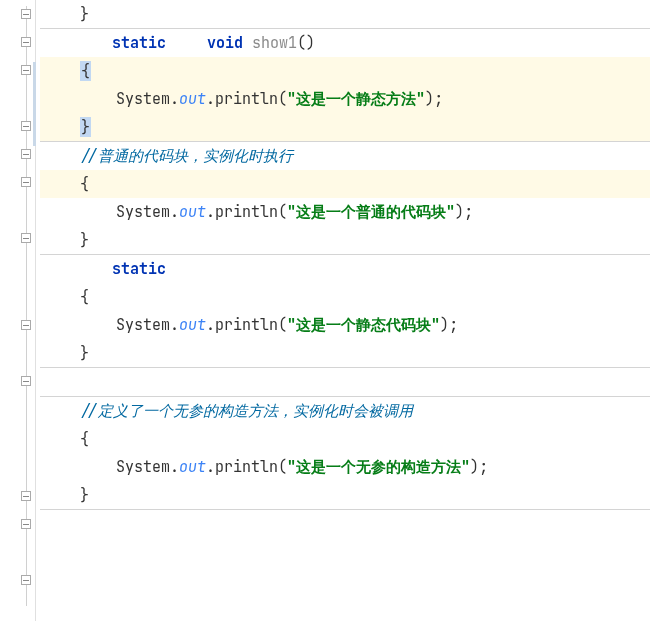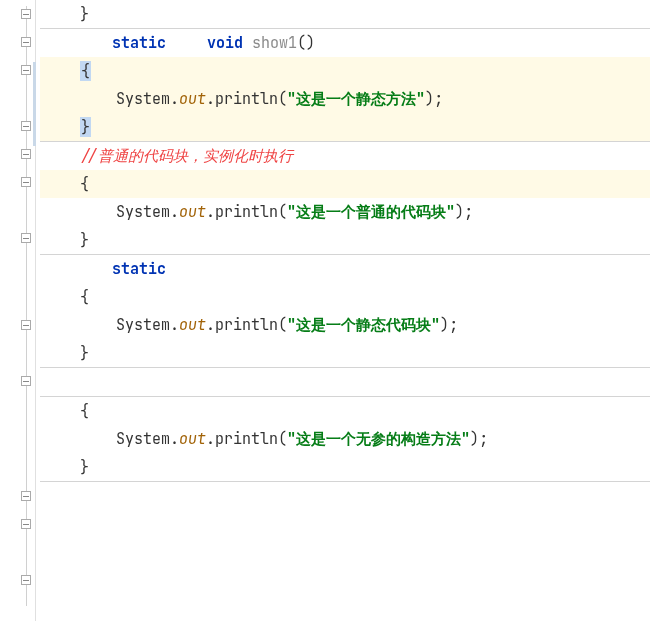--- a/index.html
+++ b/index.html
@@ -62,24 +62,24 @@
     .line {
       height: 28px;
       line-height: 28px;
       white-space: pre;
       padding-left: 4px;
     }
     .indent1 { padding-left: 40px; }
     .indent2 { padding-left: 76px; }
     .kw { color: #0033b3; font-weight: bold; margin-left: 32px; }
     .method-name { color: #8a8a8a; text-align: right; }
-    .field { color: #a16207; font-style: italic; }
+    .field { color: #3b82f6; font-style: italic; }
     .str { color: #067d17; font-weight: bold; }
     .punct { color: #333; }
-    .comment { color: #ef4444; font-style: italic; }
+    .comment { color: #0369a1; font-style: italic; }
     .highlight-brace {
       background: #c2d8f2;
       padding: 0 1px;
     }
     .yellow-line {
       background: #fffae6;
     }
     .divider {
       height: 1px;
       background: #d4d4d4;
@@ -166,18 +166,19 @@
 
     <div class="line indent1"><span class="kw">static</span></div>
     <div class="line indent1"><span class="punct">{</span></div>
     <div class="line indent2"><span class="punct">System</span><span class="punct">.</span><span class="field">out</span><span class="punct">.</span><span class="punct">println</span><span class="punct">(</span><span class="str">"这是一个静态代码块"</span><span class="punct">)</span><span class="punct">;</span></div>
     <div class="line indent1"><span class="punct">}</span></div>
     <div class="divider"></div>
 
     <div class="line">&nbsp;</div>
     <div class="divider"></div>
 
+    <div class="line indent1"><span class="comment">//定义了一个无参的构造方法，实例化时会被调用</span></div>
     <div class="line indent1"><span class="punct">{</span></div>
     <div class="line indent2"><span class="punct">System</span><span class="punct">.</span><span class="field">out</span><span class="punct">.</span><span class="punct">println</span><span class="punct">(</span><span class="str">"这是一个无参的构造方法"</span><span class="punct">)</span><span class="punct">;</span></div>
     <div class="line indent1"><span class="punct">}</span></div>
     <div class="divider"></div>
   </div>
 </div>
 
 </body></html>

